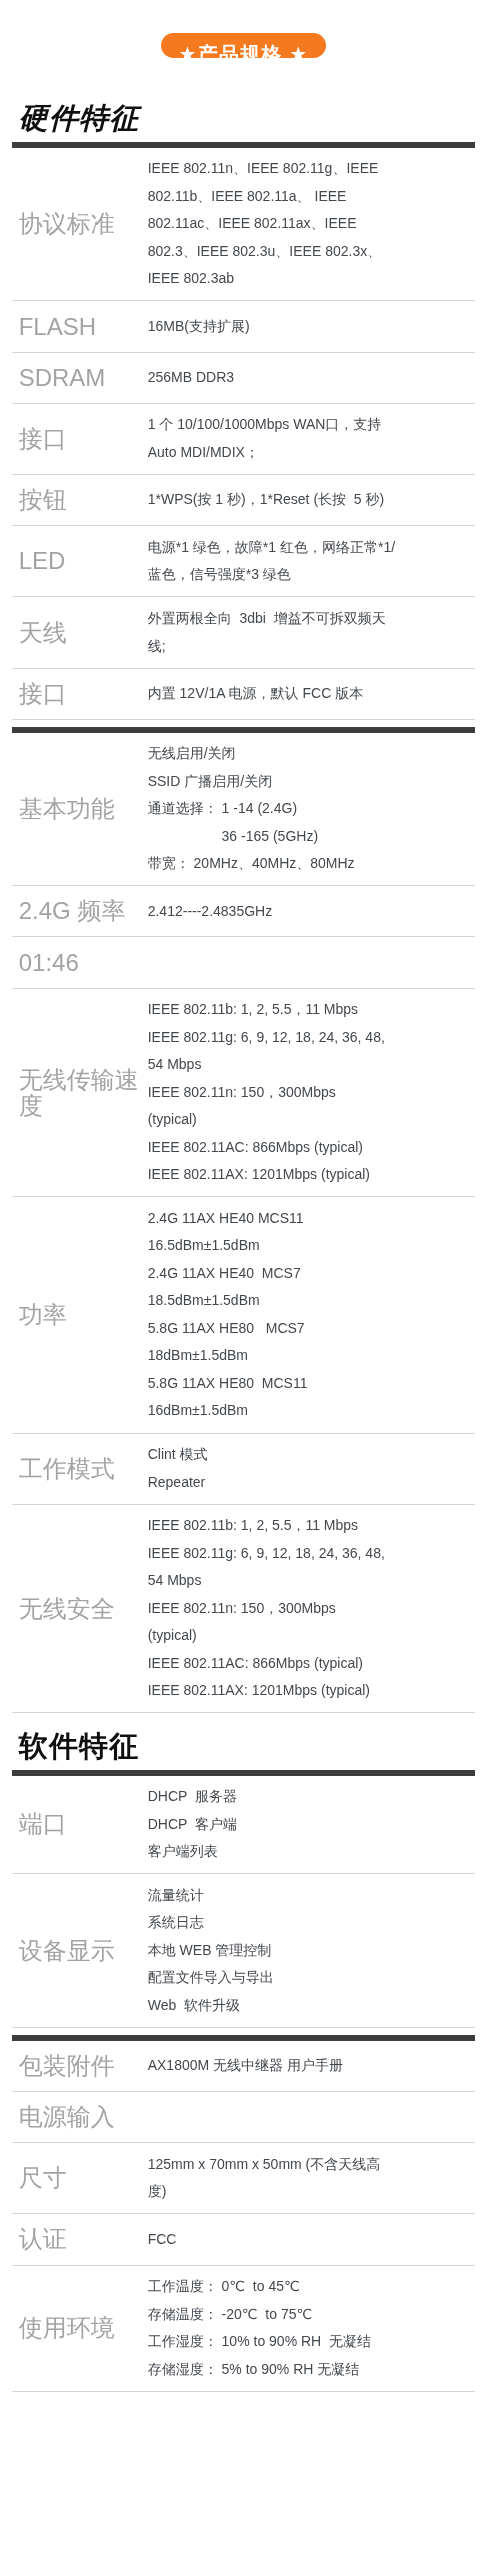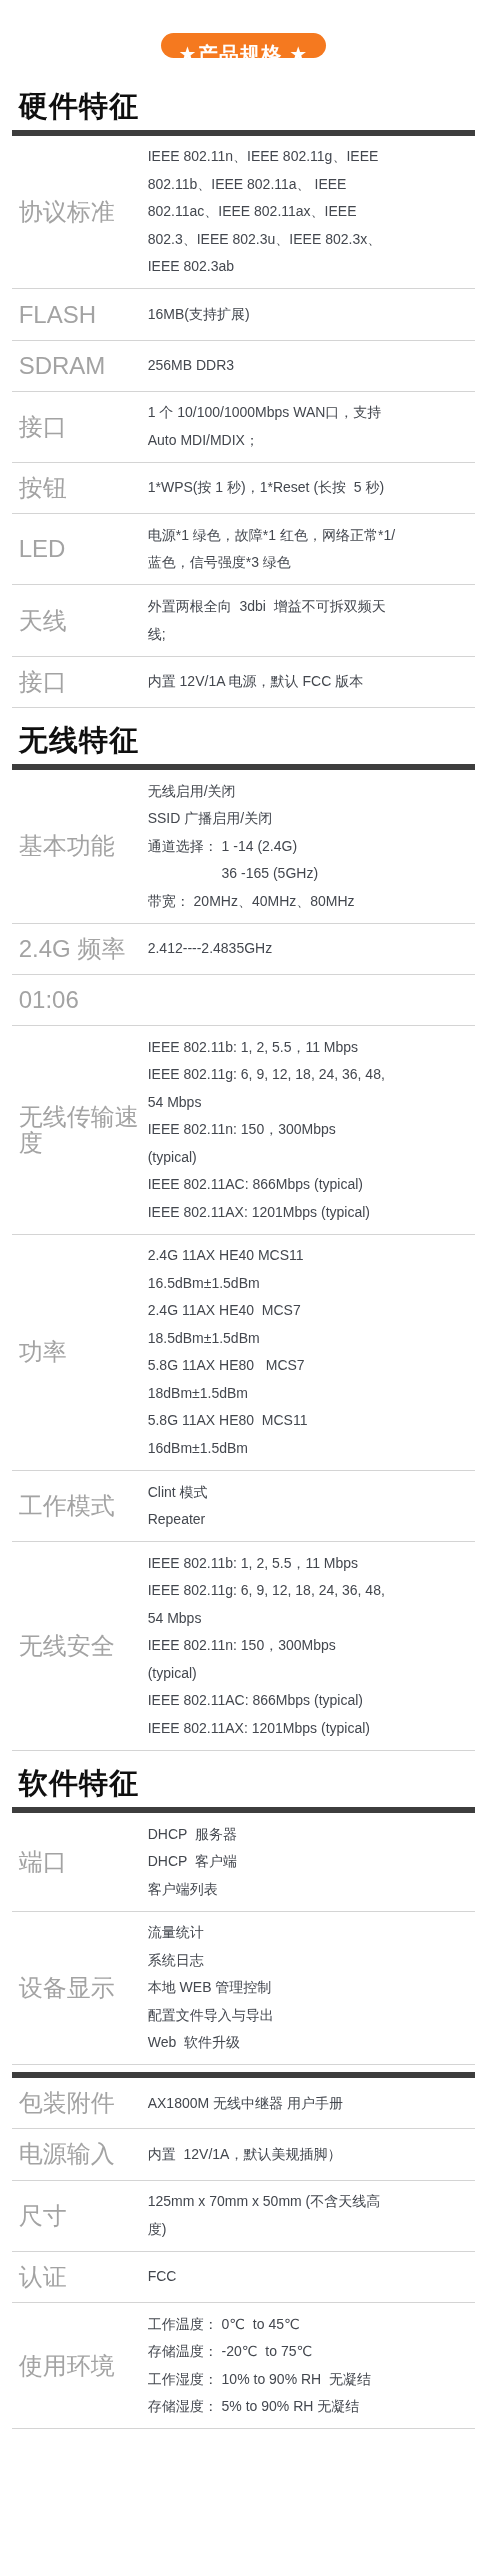--- a/index.html
+++ b/index.html
@@ -28,21 +28,21 @@
 
   
   .section-title {
     margin:16.4px 0 0 7px;
     font-size:29px;
     line-height:33px;
     font-weight:bold;
     color:#0f0f0f;
     letter-spacing:1.2px;
   }
-  section:first-of-type .section-title { margin-top:27px; }
+  section:first-of-type .section-title { margin-top:39px;font-style:italic; }
   .section-bar {
     height:5.8px;
     background:#3d3d3d;
     margin-top:7px;
   }
 
   
   .row {
     display:flex;
     align-items:center;
@@ -116,36 +116,35 @@
           <div class="row-label">天线</div>
           <div class="row-value">外置两根全向  3dbi  增益不可拆双频天
 线;</div>
         </div>
         <div class="row">
           <div class="row-label">接口</div>
           <div class="row-value">内置 12V/1A 电源，默认 FCC 版本</div>
         </div>
       </section>
       <section>
-        <h2 class="section-title">无线特征</h2>
         <div class="section-bar"></div>
         <div class="row">
           <div class="row-label">基本功能</div>
           <div class="row-value">无线启用/关闭
 SSID 广播启用/关闭
 通道选择： 1 -14 (2.4G)
 　　　　　 36 -165 (5GHz)
 带宽： 20MHz、40MHz、80MHz</div>
         </div>
         <div class="row">
           <div class="row-label">2.4G 频率</div>
           <div class="row-value">2.412----2.4835GHz</div>
         </div>
         <div class="row">
-          <div class="row-label">01:06</div>
+          <div class="row-label">01:46</div>
         </div>
         <div class="row">
           <div class="row-label">无线传输速度</div>
           <div class="row-value">IEEE 802.11b: 1, 2, 5.5，11 Mbps
 IEEE 802.11g: 6, 9, 12, 18, 24, 36, 48,
 54 Mbps
 IEEE 802.11n: 150，300Mbps
 (typical)
 IEEE 802.11AC: 866Mbps (typical)
 IEEE 802.11AX: 1201Mbps (typical)</div>
@@ -196,21 +195,20 @@
         </div>
       </section>
       <section>
         <div class="section-bar"></div>
         <div class="row">
           <div class="row-label">包装附件</div>
           <div class="row-value">AX1800M 无线中继器 用户手册</div>
         </div>
         <div class="row">
           <div class="row-label">电源输入</div>
-          <div class="row-value">内置  12V/1A，默认美规插脚）</div>
         </div>
         <div class="row">
           <div class="row-label">尺寸</div>
           <div class="row-value">125mm x 70mm x 50mm (不含天线高
 度)</div>
         </div>
         <div class="row">
           <div class="row-label">认证</div>
           <div class="row-value">FCC</div>
         </div>

